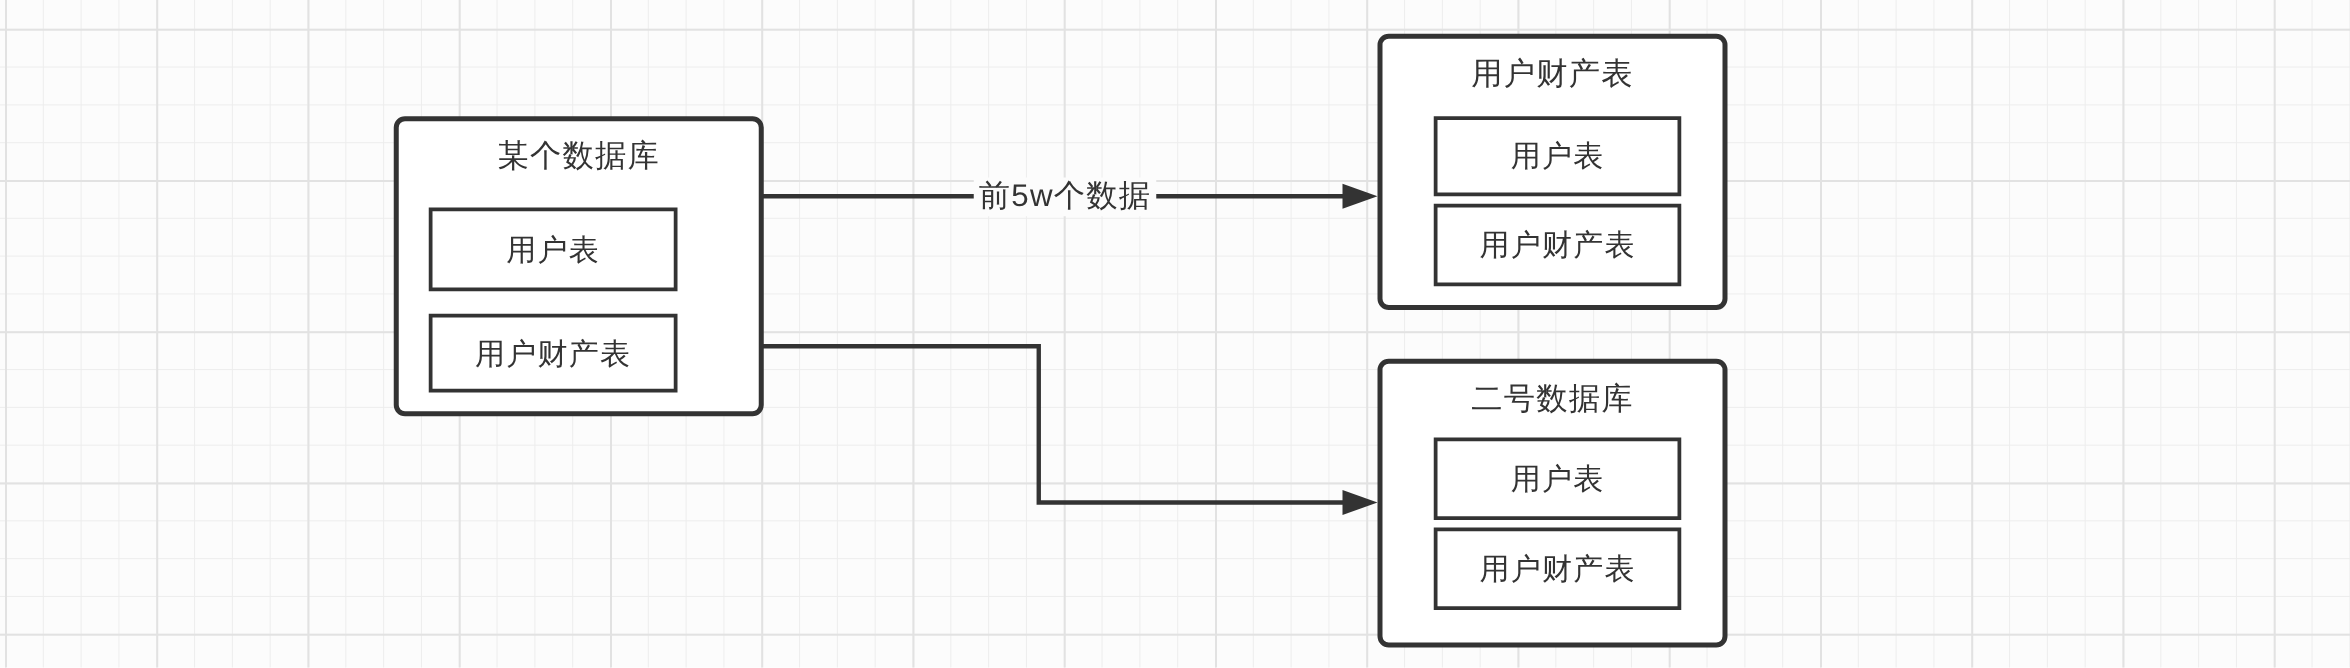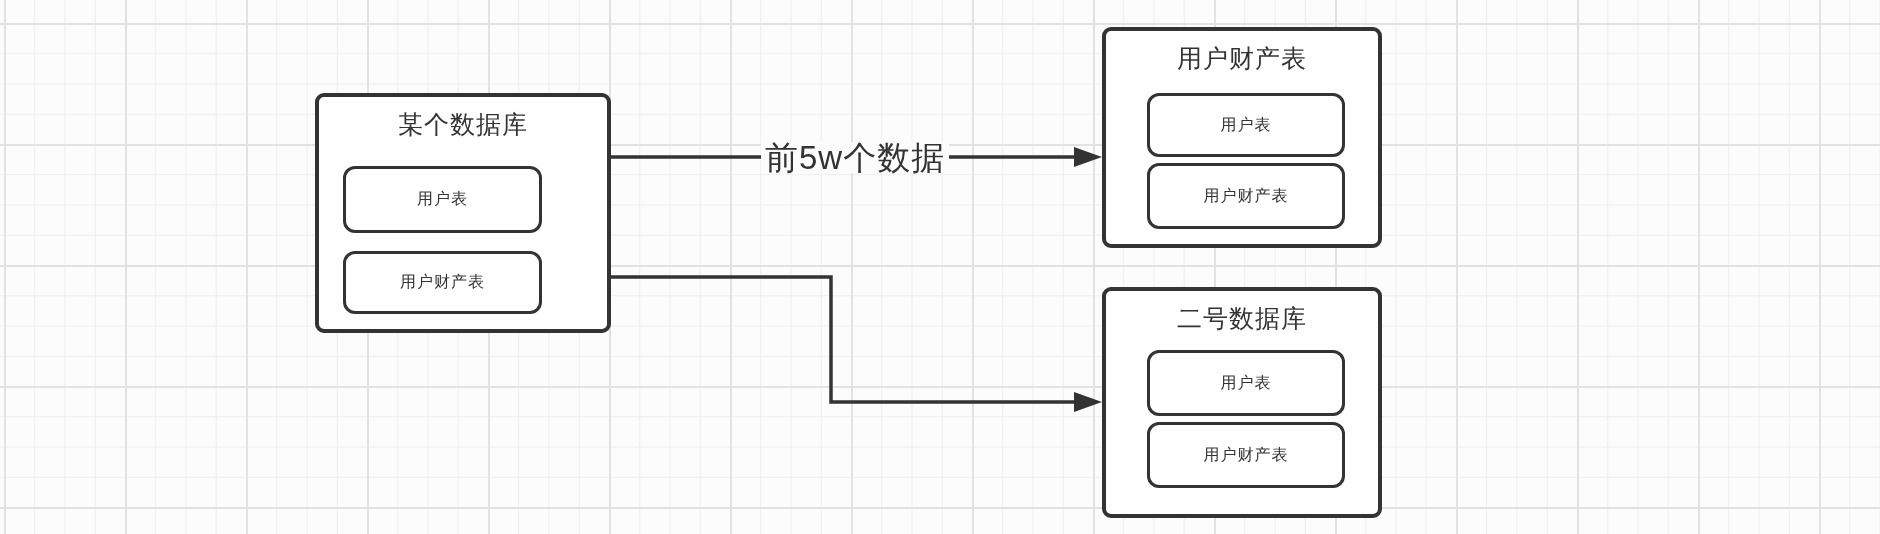--- a/index.html
+++ b/index.html
@@ -48,51 +48,52 @@
     font-size: 25px;
     letter-spacing: 1px;
     color: var(--text, #333);
     white-space: nowrap;
   }
   .tbox {
     position: absolute;
     box-sizing: border-box;
     background: var(--node-fill, #fff);
     border: 3px solid var(--stroke, #333);
-    border-radius: 12px;
+    border-radius: 0;
     display: flex;
     align-items: center;
     justify-content: center;
-    font-size: 16px;
+    font-size: 24px;
     letter-spacing: 1px;
     color: var(--text, #333);
     white-space: nowrap;
   }
   
   .node-source { left: 315px; top: 93px; width: 296px; height: 240px; }
   .node-source .t1 { left: 24px; top: 69px;  width: 199px; height: 67px; }
   .node-source .t2 { left: 24px; top: 154px; width: 199px; height: 63px; }
   
   .node-db1 { left: 1102px; top: 27px; width: 280px; height: 221px; }
   .node-db1 .t1 { left: 41px; top: 62px;  width: 198px; height: 64px; }
   .node-db1 .t2 { left: 41px; top: 132px; width: 198px; height: 66px; }
   
   .node-db2 { left: 1102px; top: 287px; width: 280px; height: 231px; }
   .node-db2 .t1 { left: 41px; top: 59px;  width: 198px; height: 66px; }
   .node-db2 .t2 { left: 41px; top: 131px; width: 198px; height: 66px; }
   
   .edge-label {
     position: absolute;
     background: var(--label-bg, #fcfcfc);
-    font-size: 33px;
+    font-size: 25px;
     letter-spacing: 1px;
     line-height: 31px;
     padding: 0 4px;
     color: var(--text, #333);
     white-space: nowrap;
+    margin-left: 18px;
   }
   .edge-label-front { left: 761px; top: 142px; }
   .edge-label-back  { left: 761px; top: 326px; }
 </style>
 </head>
 <body>
 
 <div class="canvas">
 
   <svg class="edges-layer" viewBox="0 0 1880 534" xmlns="http://www.w3.org/2000/svg">

